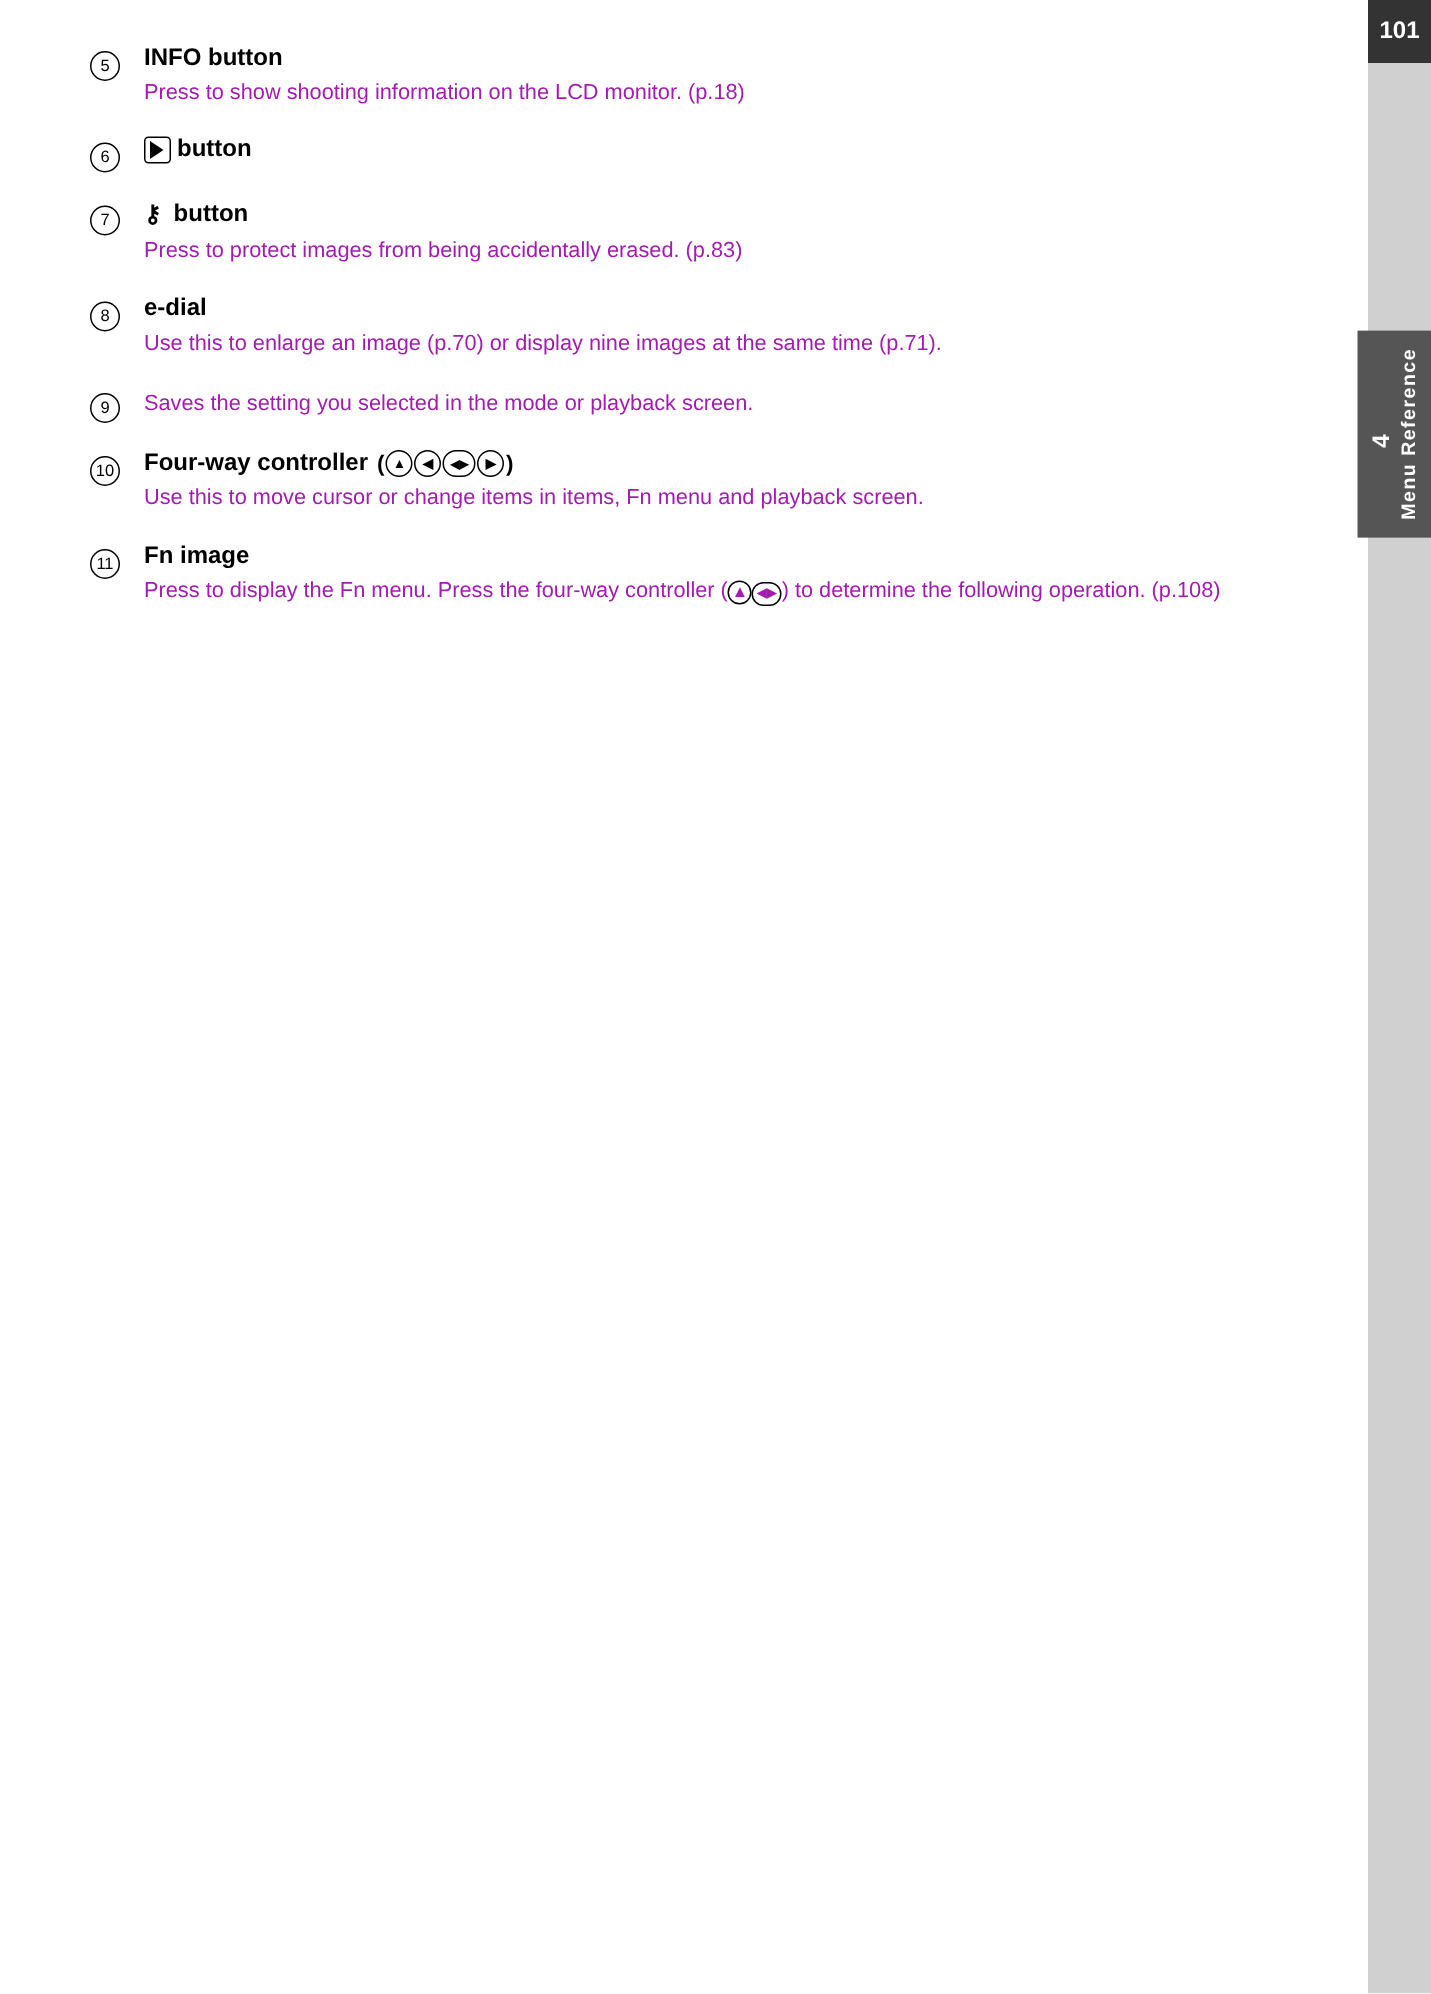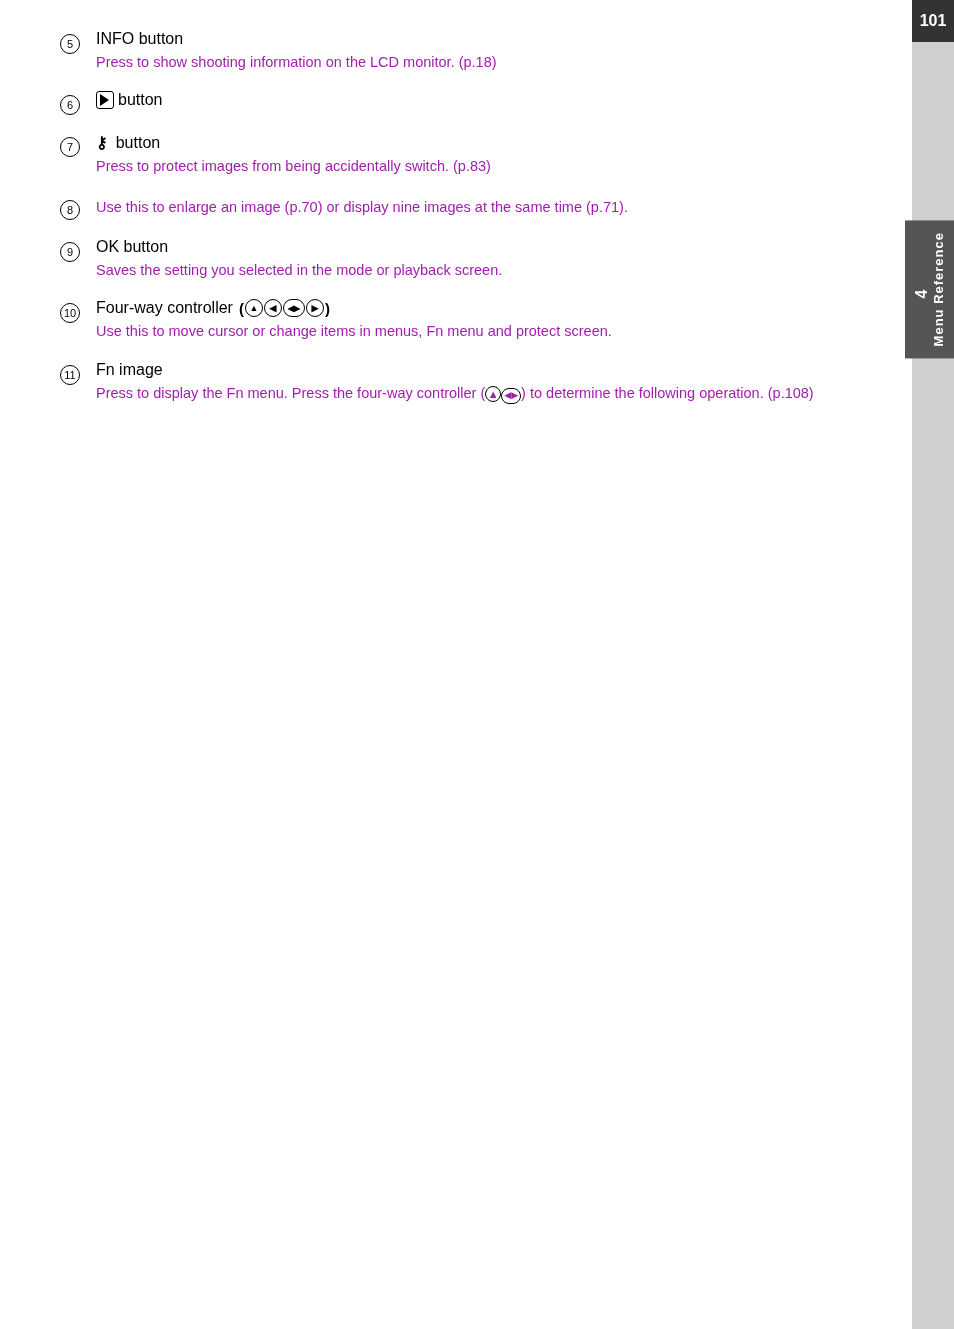--- a/index.html
+++ b/index.html
@@ -100,21 +100,21 @@
       font-size: 16px;
       font-weight: bold;
       margin-bottom: 3px;
       display: flex;
       align-items: center;
       flex-wrap: wrap;
       gap: 4px;
     }
 
     .section-title .bold {
-      font-weight: normal;
+      font-weight: bold;
     }
 
     .section-desc {
       font-size: 14.5px;
       line-height: 1.55;
       color: #a21caf;
     }
 
     .icon-inline {
       display: inline-flex;
@@ -192,57 +192,57 @@
 
   <div class="section">
     <div class="section-number">
       <span class="circled">7</span>
     </div>
     <div class="section-body">
       <div class="section-title">
         <span class="key-icon" style="font-size:16px; margin-right:4px;">⚷</span>
         <span class="bold">button</span>
       </div>
-      <div class="section-desc">Press to protect images from being accidentally switch. (p.83)</div>
+      <div class="section-desc">Press to protect images from being accidentally erased. (p.83)</div>
     </div>
   </div>
 
   <div class="section">
     <div class="section-number">
       <span class="circled">8</span>
     </div>
     <div class="section-body">
+      <div class="section-title">
+        <span class="bold">e-dial</span>
+      </div>
       <div class="section-desc">Use this to enlarge an image (p.70) or display nine images at the same time (p.71).</div>
     </div>
   </div>
 
   <div class="section">
     <div class="section-number">
       <span class="circled">9</span>
     </div>
     <div class="section-body">
-      <div class="section-title">
-        <span class="bold">OK button</span>
-      </div>
       <div class="section-desc">Saves the setting you selected in the mode or playback screen.</div>
     </div>
   </div>
 
   <div class="section">
     <div class="section-number">
       <span class="circled">10</span>
     </div>
     <div class="section-body">
       <div class="section-title">
         <span class="bold">Four-way controller</span>
         <span style="font-size:15px; font-weight:bold; display:inline-flex; align-items:center; gap:1px; margin-left:2px;">
           (<span class="arrow-circle">▲</span><span class="arrow-circle">◀</span><span class="arrow-circle" style="font-size:8px; width:22px; height:18px; border-radius:9px; border:1.5px solid #000; display:inline-flex; align-items:center; justify-content:center;">◀▶</span><span class="arrow-circle">▶</span>)
         </span>
       </div>
-      <div class="section-desc">Use this to move cursor or change items in menus, Fn menu and protect screen.</div>
+      <div class="section-desc">Use this to move cursor or change items in items, Fn menu and playback screen.</div>
     </div>
   </div>
 
   <div class="section">
     <div class="section-number">
       <span class="circled">11</span>
     </div>
     <div class="section-body">
       <div class="section-title">
         <span class="bold">Fn image</span>

